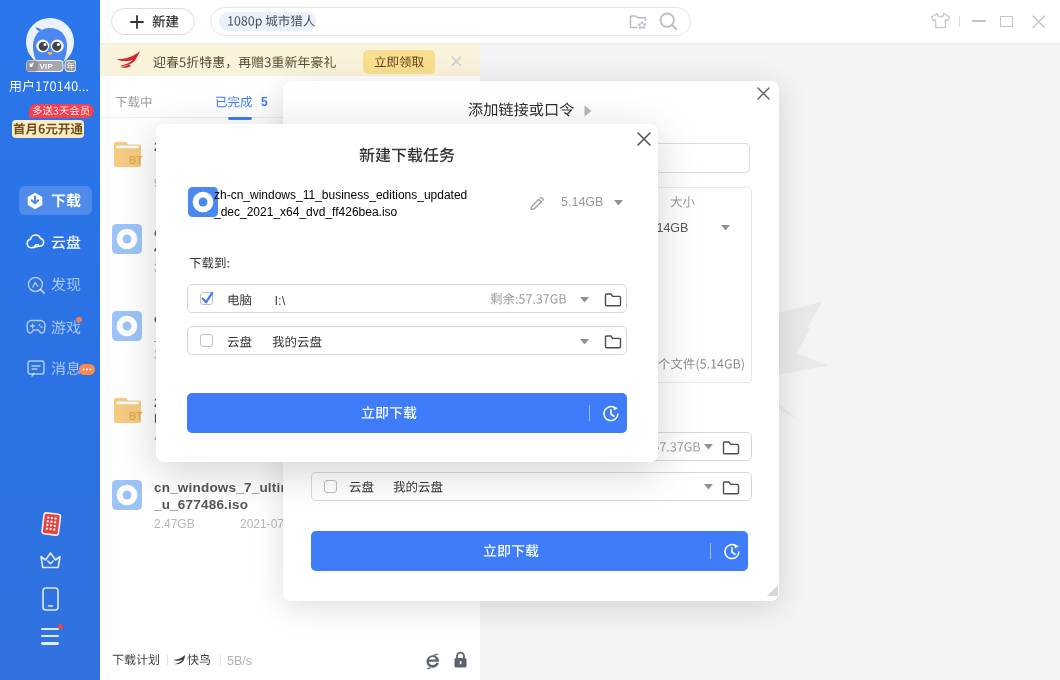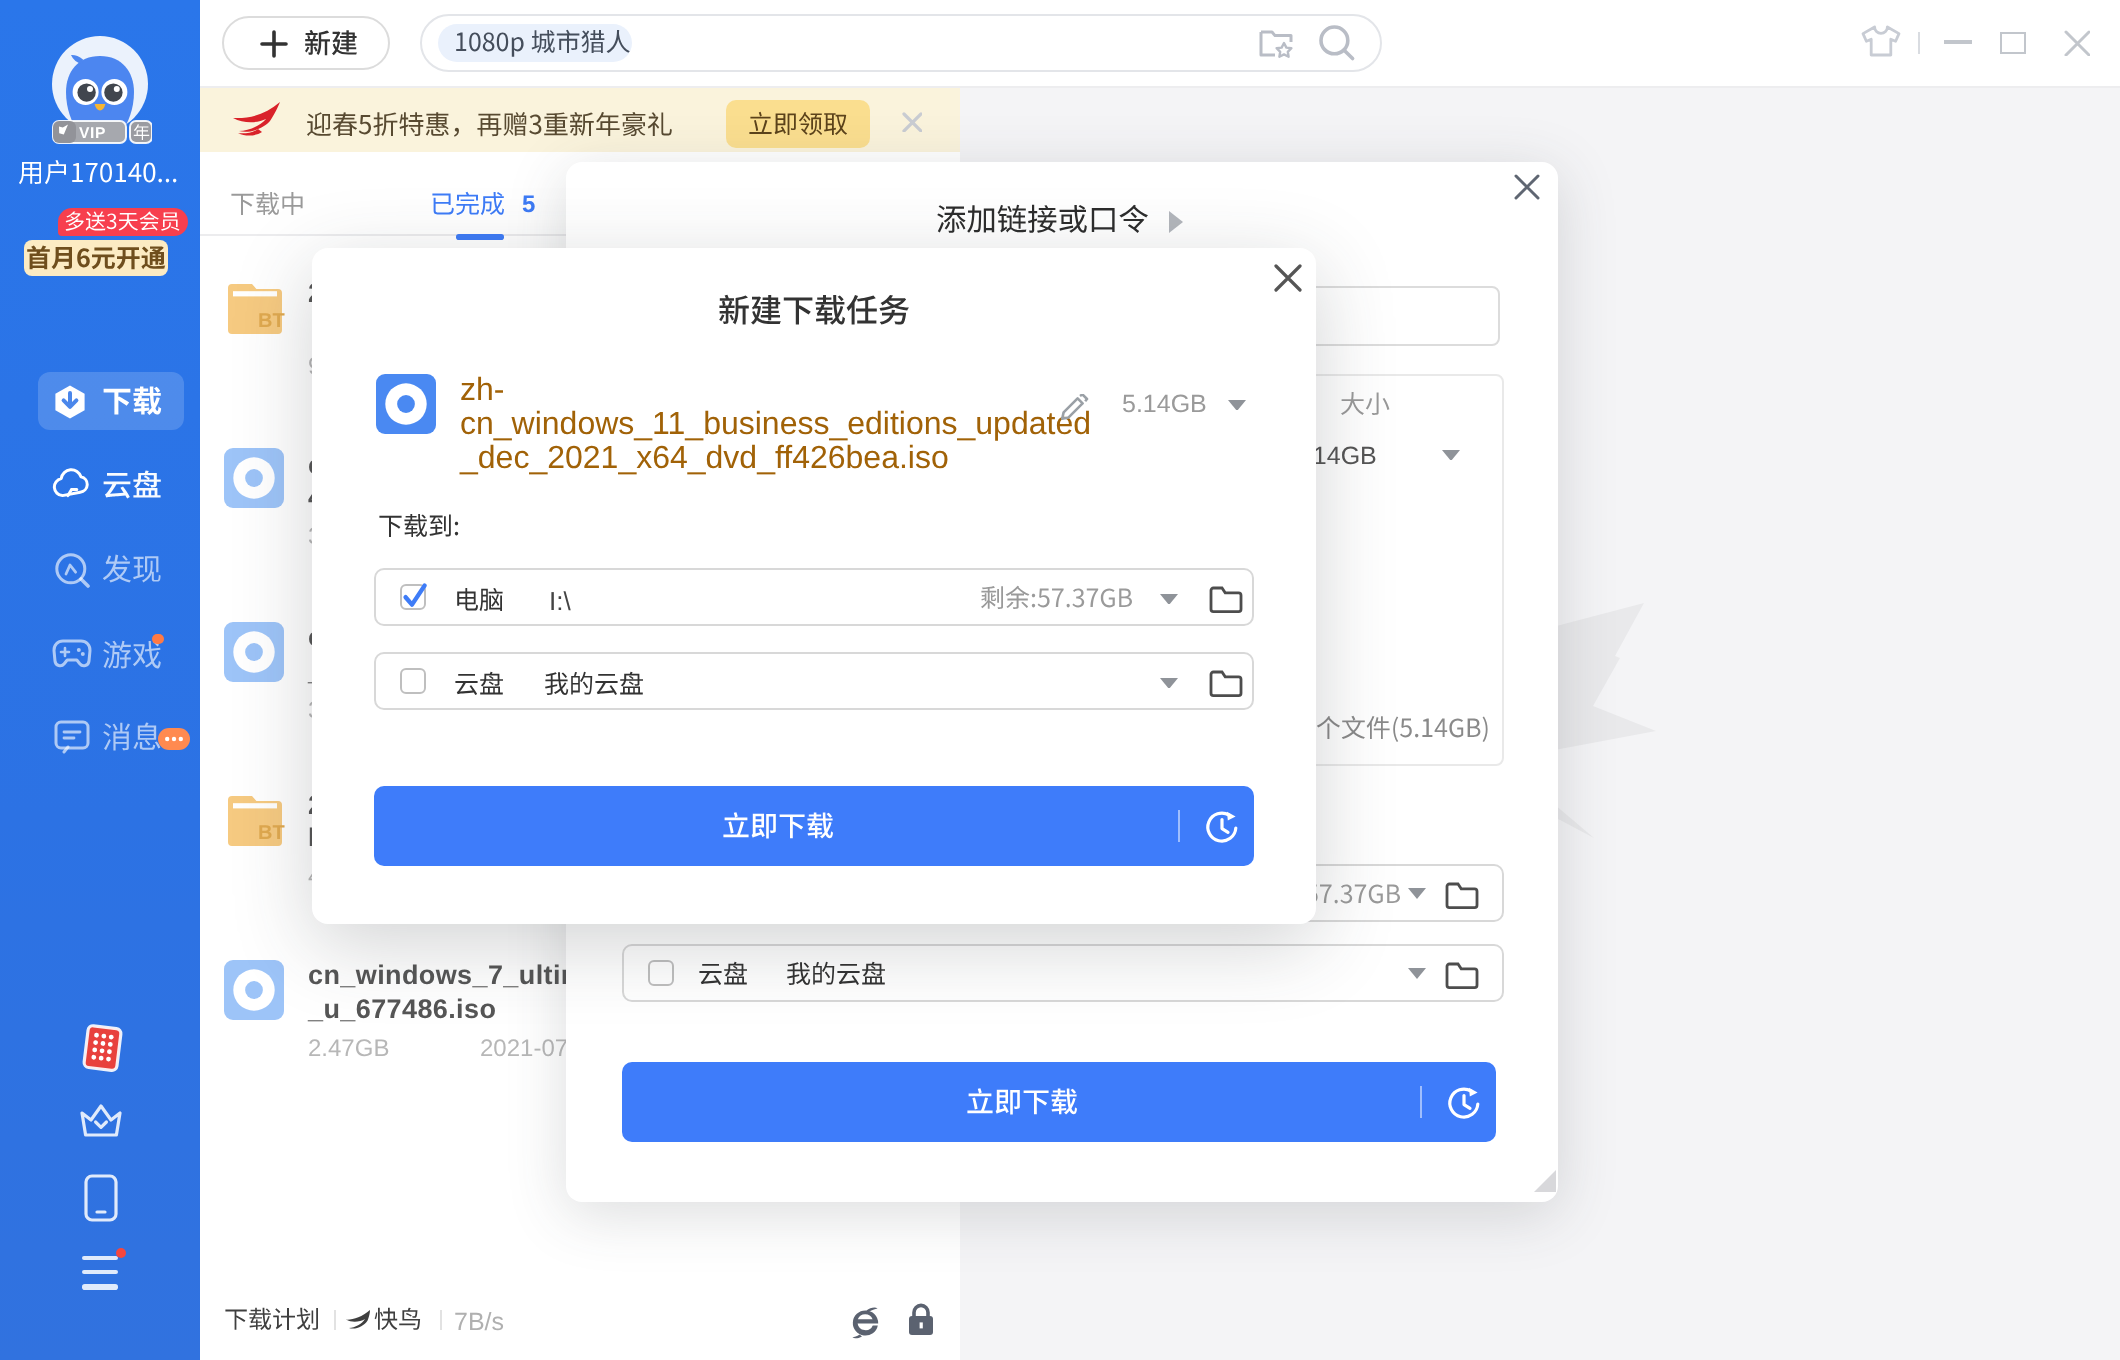--- a/index.html
+++ b/index.html
@@ -223,21 +223,21 @@
     <path transform="translate(0,12.0)" d="M0.7 -9.2V-8.3H5.3V0.9H6.2V-5.4C7.6 -4.7 9.2 -3.7 10.1 -3.0L10.7 -3.8C9.7 -4.5 7.8 -5.6 6.4 -6.3L6.2 -6.1V-8.3H11.4V-9.2Z M20.8 -9.4C21.4 -8.9 22.0 -8.3 22.3 -7.8L23.0 -8.3C22.7 -8.8 22.0 -9.4 21.5 -9.8ZM22.1 -6.0C21.8 -4.9 21.3 -3.8 20.7 -2.8C20.5 -3.8 20.4 -5.1 20.3 -6.6H23.4V-7.4H20.2C20.2 -8.2 20.2 -9.1 20.2 -10.1H19.3C19.3 -9.1 19.3 -8.2 19.4 -7.4H16.4V-8.4H18.5V-9.1H16.4V-10.1H15.6V-9.1H13.3V-8.4H15.6V-7.4H12.6V-6.6H19.4C19.5 -4.7 19.8 -3.0 20.1 -1.7C19.5 -0.9 18.9 -0.2 18.1 0.4C18.3 0.5 18.6 0.8 18.7 1.0C19.4 0.5 19.9 -0.1 20.4 -0.8C20.9 0.3 21.5 0.9 22.3 0.9C23.1 0.9 23.4 0.3 23.6 -1.5C23.3 -1.6 23.0 -1.8 22.8 -2.0C22.8 -0.6 22.7 -0.0 22.4 -0.0C21.8 -0.0 21.4 -0.6 21.1 -1.6C21.8 -2.9 22.4 -4.3 22.9 -5.8ZM12.8 -1.1 12.9 -0.3 16.0 -0.6V0.9H16.8V-0.7L19.0 -0.9V-1.6L16.8 -1.4V-2.6H18.7V-3.3H16.8V-4.3H16.0V-3.3H14.3C14.6 -3.7 14.8 -4.2 15.1 -4.7H19.0V-5.4H15.5C15.6 -5.7 15.7 -6.1 15.9 -6.4L15.0 -6.6C14.8 -6.2 14.7 -5.8 14.5 -5.4H12.8V-4.7H14.2C14.0 -4.3 13.8 -4.0 13.7 -3.8C13.5 -3.5 13.4 -3.3 13.2 -3.2C13.3 -3.0 13.4 -2.6 13.5 -2.4C13.6 -2.5 13.9 -2.6 14.4 -2.6H16.0V-1.4Z M25.6 -9.3C26.3 -8.7 27.2 -7.9 27.5 -7.4L28.2 -8.1C27.7 -8.6 26.9 -9.3 26.2 -9.9ZM24.6 -6.3V-5.4H26.5V-1.1C26.5 -0.6 26.1 -0.2 25.9 -0.1C26.0 0.1 26.3 0.5 26.4 0.7C26.5 0.5 26.9 0.2 29.1 -1.4C29.1 -1.6 28.9 -1.9 28.8 -2.2L27.4 -1.2V-6.3ZM31.5 -10.0V-6.1H28.5V-5.2H31.5V1.0H32.5V-5.2H35.5V-6.1H32.5V-10.0Z M43.8 -8.8V-2.2H44.6V-8.8ZM46.1 -10.0V-0.2C46.1 0.0 46.0 0.1 45.8 0.1C45.6 0.1 44.9 0.1 44.1 0.1C44.2 0.3 44.4 0.7 44.4 0.9C45.5 0.9 46.1 0.9 46.5 0.8C46.8 0.6 47.0 0.4 47.0 -0.2V-10.0ZM39.7 -9.3C40.3 -8.8 41.1 -8.1 41.4 -7.6L42.1 -8.2C41.7 -8.7 40.9 -9.3 40.3 -9.8ZM41.5 -5.7C41.1 -4.7 40.6 -3.8 40.0 -3.0C39.7 -3.8 39.5 -4.9 39.3 -6.0L43.1 -6.4L43.1 -7.3L39.2 -6.8C39.1 -7.9 39.1 -9.0 39.1 -10.1H38.1C38.2 -8.9 38.2 -7.8 38.4 -6.7L36.4 -6.5L36.5 -5.7L38.5 -5.9C38.7 -4.5 38.9 -3.2 39.3 -2.2C38.5 -1.3 37.5 -0.6 36.5 -0.0C36.6 0.2 37.0 0.5 37.1 0.7C38.0 0.2 38.9 -0.5 39.6 -1.3C40.2 0.1 40.9 0.9 41.8 0.9C42.6 0.9 42.9 0.4 43.1 -1.5C42.8 -1.5 42.5 -1.7 42.3 -1.9C42.3 -0.5 42.1 0.0 41.8 0.0C41.3 0.0 40.8 -0.7 40.3 -2.0C41.1 -3.0 41.9 -4.2 42.4 -5.5Z" fill="#3f3f3f"></path>
   </svg>
 <div style="left:166.5px;top:655px;width:1px;height:10px;background:#e2e2e2"></div>
 <svg style="left:172px;top:653.5px" width="14" height="13" viewBox="0 0 14 13">
 <path d="M13 1 C9 4.5 4.5 6 1 5.8 C4 7.5 8 7 10.5 5.5 C9 8 5.5 9.8 2.5 10 C6 11 10 9 11.8 6.2 C12.5 4.5 13 2.5 13 1 Z" fill="#3f3f3f"></path>
 </svg>
 <svg style="position:absolute;left:187.0px;top:652.3px;overflow:visible" width="26.0" height="16.2">
     <path transform="translate(0,12.0)" d="M2.0 -10.1V0.9H2.9V-10.1ZM1.0 -7.8C0.9 -6.8 0.7 -5.5 0.3 -4.7L1.0 -4.4C1.4 -5.3 1.6 -6.7 1.6 -7.7ZM3.0 -7.9C3.3 -7.2 3.7 -6.2 3.9 -5.6L4.5 -6.0C4.4 -6.5 4.0 -7.5 3.6 -8.1ZM9.7 -4.6H7.8C7.8 -5.1 7.9 -5.6 7.9 -6.1V-7.3H9.7ZM7.0 -10.1V-8.2H4.6V-7.3H7.0V-6.1C7.0 -5.6 6.9 -5.1 6.9 -4.6H4.0V-3.7H6.8C6.5 -2.2 5.7 -0.7 3.6 0.3C3.8 0.5 4.1 0.8 4.2 1.0C6.2 -0.1 7.1 -1.6 7.5 -3.1C8.2 -1.2 9.3 0.3 11.0 1.0C11.2 0.7 11.5 0.3 11.7 0.2C10.0 -0.5 8.9 -1.9 8.2 -3.7H11.6V-4.6H10.5V-8.2H7.9V-10.1Z M15.9 -7.0C16.8 -6.6 17.9 -6.0 18.4 -5.7L18.9 -6.3C18.3 -6.6 17.3 -7.2 16.4 -7.5ZM12.6 -2.2V-1.4H20.7V-2.2ZM21.1 -8.9H17.8C18.0 -9.3 18.2 -9.6 18.4 -10.0L17.3 -10.1C17.2 -9.8 17.1 -9.3 16.9 -8.9H14.2V-3.7H22.1C21.9 -1.3 21.7 -0.3 21.4 -0.0C21.3 0.1 21.2 0.1 21.0 0.1C20.8 0.1 20.2 0.1 19.5 0.1C19.7 0.3 19.8 0.6 19.8 0.9C20.4 0.9 21.0 0.9 21.3 0.9C21.7 0.9 22.0 0.8 22.2 0.5C22.6 0.1 22.8 -1.0 23.0 -4.1C23.0 -4.2 23.1 -4.5 23.1 -4.5H15.1V-8.1H20.8C20.7 -6.7 20.6 -6.2 20.4 -6.0C20.3 -5.9 20.2 -5.9 20.0 -5.9C19.9 -5.9 19.5 -5.9 19.1 -5.9C19.2 -5.7 19.3 -5.4 19.3 -5.1C19.8 -5.1 20.2 -5.1 20.4 -5.1C20.7 -5.1 20.9 -5.2 21.1 -5.4C21.4 -5.7 21.6 -6.6 21.7 -8.6C21.7 -8.7 21.8 -8.9 21.8 -8.9Z" fill="#3f3f3f"></path>
   </svg>
 <div style="left:219.5px;top:655px;width:1px;height:10px;background:#e2e2e2"></div>
-<span style="left:227px;top:653.5px;font-size:12.5px;color:#b0b0b0">7B/s</span>
+<span style="left:227px;top:653.5px;font-size:12.5px;color:#b0b0b0">5B/s</span>
 <svg style="left:424px;top:652.5px" width="17" height="17" viewBox="0 0 17 17">
 <path d="M8.7 2.2 a6.3 6.3 0 1 0 6.2 7.5 h-2.5 a4 4 0 0 1-7.6-1 h10.3 a6.3 6.3 0 0 0-6.4-6.5 z M4.9 6.6 a4 4 0 0 1 7.4 0 z" fill="#5B6270"></path>
 <path d="M14.8 1.2 c-1.5-.9-3.8-.2-5.6 1 l1 .8 c1.6-1 3.3-1.5 4.6-1.8z" fill="#5B6270"></path>
 <path d="M2.2 15.8 c1.2.7 3.2.3 4.8-.6 l-1.2-.9 c-1.4.9-2.6 1.3-3.6 1.5z" fill="#5B6270"></path>
 </svg>
 <svg style="left:452.5px;top:651px" width="15" height="18" viewBox="0 0 15 18">
 <path d="M4 7 V5.2 a3.5 3.5 0 0 1 7 0 V7" fill="none" stroke="#5B6270" stroke-width="1.8"></path>
 <rect x="1.5" y="7" width="12" height="9.5" rx="1.5" fill="#5B6270"></rect>
 <rect x="6.8" y="10.2" width="1.6" height="3" fill="#fff"></rect>
 </svg>
@@ -313,21 +313,21 @@
     <path d="M1 1 L13 13 M13 1 L1 13" stroke="#555" stroke-width="1.6" stroke-linecap="round"></path>
   </svg>
 <svg style="position:absolute;left:359.0px;top:145.3px;overflow:visible" width="98.0" height="21.6">
     <path transform="translate(0,16.0)" d="M5.7 -3.3C6.2 -2.5 6.8 -1.4 7.0 -0.8L8.0 -1.4C7.8 -2.0 7.2 -3.0 6.7 -3.8ZM2.0 -3.7C1.7 -2.8 1.2 -1.8 0.6 -1.1C0.8 -1.0 1.3 -0.6 1.6 -0.4C2.2 -1.1 2.8 -2.3 3.2 -3.4ZM8.8 -12.0V-6.4C8.8 -4.3 8.7 -1.6 7.4 0.3C7.7 0.4 8.3 0.9 8.6 1.2C10.0 -0.9 10.2 -4.1 10.2 -6.4V-6.8H12.3V1.3H13.8V-6.8H15.4V-8.2H10.2V-11.0C11.9 -11.2 13.6 -11.6 15.0 -12.2L13.8 -13.3C12.6 -12.8 10.6 -12.3 8.8 -12.0ZM3.3 -13.2C3.5 -12.8 3.7 -12.3 3.9 -11.9H0.9V-10.6H8.0V-11.9H5.4C5.2 -12.4 4.9 -13.1 4.7 -13.6ZM5.9 -10.6C5.7 -9.9 5.3 -8.9 5.1 -8.3H2.8L3.7 -8.5C3.7 -9.1 3.4 -9.9 3.1 -10.6L1.9 -10.3C2.2 -9.6 2.4 -8.8 2.4 -8.3H0.7V-7.0H3.9V-5.5H0.8V-4.2H3.9V-0.4C3.9 -0.3 3.8 -0.2 3.6 -0.2C3.5 -0.2 3.0 -0.2 2.4 -0.2C2.6 0.1 2.8 0.7 2.9 1.0C3.7 1.0 4.3 1.0 4.7 0.8C5.1 0.6 5.2 0.2 5.2 -0.4V-4.2H8.1V-5.5H5.2V-7.0H8.3V-8.3H6.4C6.7 -8.9 7.0 -9.6 7.2 -10.3Z M22.3 -12.2V-11.0H25.1V-10.0H21.3V-8.9H25.1V-7.8H22.2V-6.7H25.1V-5.6H22.0V-4.5H25.1V-3.5H21.4V-2.3H25.1V-0.9H26.6V-2.3H31.0V-3.5H26.6V-4.5H30.4V-5.6H26.6V-6.7H30.1V-8.9H31.1V-10.0H30.1V-12.2H26.6V-13.5H25.1V-12.2ZM26.6 -8.9H28.8V-7.8H26.6ZM26.6 -10.0V-11.0H28.8V-10.0ZM17.5 -6.1C17.5 -6.3 17.9 -6.5 18.2 -6.7H20.0C19.8 -5.4 19.5 -4.3 19.2 -3.3C18.8 -3.9 18.5 -4.7 18.2 -5.5L17.1 -5.1C17.5 -3.8 18.0 -2.8 18.5 -2.0C18.0 -1.0 17.3 -0.2 16.5 0.4C16.8 0.5 17.4 1.1 17.6 1.3C18.3 0.8 19.0 0.0 19.5 -0.9C21.2 0.6 23.5 1.0 26.3 1.0H30.9C31.0 0.6 31.2 -0.1 31.5 -0.4C30.5 -0.4 27.1 -0.4 26.3 -0.4C23.8 -0.4 21.6 -0.7 20.1 -2.1C20.8 -3.6 21.2 -5.5 21.5 -7.8L20.6 -8.0L20.3 -8.0H19.3C20.1 -9.2 20.8 -10.7 21.5 -12.2L20.6 -12.8L20.1 -12.6H17.0V-11.2H19.6C18.9 -9.9 18.2 -8.7 18.0 -8.3C17.6 -7.7 17.2 -7.3 16.9 -7.2C17.1 -6.9 17.4 -6.4 17.5 -6.1Z M32.9 -12.3V-10.8H38.9V1.3H40.5V-6.8C42.2 -5.8 44.2 -4.6 45.3 -3.7L46.4 -5.1C45.1 -6.1 42.6 -7.5 40.8 -8.4L40.5 -8.1V-10.8H47.2V-12.3Z M59.8 -12.6C60.5 -11.9 61.3 -11.0 61.7 -10.4L62.8 -11.2C62.4 -11.8 61.6 -12.7 60.9 -13.2ZM49.0 -1.6 49.1 -0.2 53.2 -0.6V1.3H54.6V-0.8L57.3 -1.0V-2.3L54.6 -2.0V-3.3H57.0V-4.5H54.6V-5.7H53.2V-4.5H51.2C51.6 -5.0 51.9 -5.6 52.2 -6.1H57.2V-7.3H52.8C53.0 -7.7 53.1 -8.0 53.3 -8.4L52.0 -8.8H57.8C57.9 -6.2 58.2 -4.0 58.7 -2.3C57.9 -1.2 57.0 -0.3 56.0 0.4C56.4 0.6 56.9 1.1 57.1 1.4C57.9 0.8 58.6 0.1 59.2 -0.7C59.8 0.5 60.6 1.2 61.6 1.2C62.8 1.2 63.2 0.5 63.5 -1.9C63.1 -2.1 62.6 -2.4 62.3 -2.7C62.2 -0.9 62.1 -0.3 61.7 -0.3C61.1 -0.3 60.6 -0.9 60.2 -2.1C61.3 -3.7 62.1 -5.6 62.6 -7.6L61.3 -8.0C60.9 -6.6 60.4 -5.2 59.8 -4.0C59.5 -5.4 59.3 -7.0 59.2 -8.8H63.2V-10.0H59.2C59.1 -11.1 59.1 -12.3 59.1 -13.5H57.6C57.6 -12.3 57.6 -11.1 57.7 -10.0H54.0V-11.1H56.7V-12.3H54.0V-13.5H52.5V-12.3H49.6V-11.1H52.5V-10.0H48.8V-8.8H51.8C51.6 -8.3 51.5 -7.8 51.2 -7.3H49.0V-6.1H50.7C50.4 -5.7 50.3 -5.3 50.1 -5.2C49.9 -4.7 49.6 -4.4 49.4 -4.4C49.5 -4.0 49.7 -3.3 49.8 -3.0C50.0 -3.2 50.5 -3.3 51.1 -3.3H53.2V-1.9Z M69.6 -0.7V0.8H79.2V-0.7H75.1V-5.3H79.4V-6.7H75.1V-10.9C76.5 -11.2 77.8 -11.5 78.9 -11.9L77.7 -13.2C75.8 -12.5 72.4 -11.8 69.5 -11.5C69.6 -11.1 69.9 -10.5 69.9 -10.2C71.1 -10.3 72.3 -10.5 73.6 -10.7V-6.7H69.0V-5.3H73.6V-0.7ZM68.5 -13.5C67.6 -11.0 66.0 -8.6 64.3 -7.1C64.6 -6.7 65.0 -5.9 65.2 -5.5C65.8 -6.1 66.3 -6.7 66.8 -7.4V1.3H68.3V-9.6C69.0 -10.7 69.6 -11.9 70.0 -13.0Z M86.9 -6.1C86.9 -5.5 86.8 -5.0 86.7 -4.6H82.0V-3.3H86.1C85.2 -1.5 83.5 -0.5 80.9 0.0C81.1 0.4 81.6 1.0 81.7 1.3C84.8 0.5 86.7 -0.8 87.8 -3.3H92.4C92.1 -1.4 91.8 -0.5 91.5 -0.3C91.3 -0.1 91.1 -0.1 90.7 -0.1C90.3 -0.1 89.2 -0.1 88.2 -0.2C88.4 0.2 88.7 0.7 88.7 1.1C89.7 1.2 90.7 1.2 91.2 1.2C91.8 1.1 92.3 1.0 92.7 0.7C93.2 0.1 93.6 -1.1 94.0 -4.0C94.0 -4.2 94.0 -4.6 94.0 -4.6H88.2C88.3 -5.0 88.4 -5.5 88.5 -6.0ZM91.7 -10.6C90.7 -9.8 89.5 -9.1 88.1 -8.6C86.9 -9.1 85.9 -9.7 85.3 -10.5L85.4 -10.6ZM86.0 -13.5C85.1 -12.1 83.6 -10.6 81.3 -9.5C81.6 -9.2 82.0 -8.7 82.2 -8.3C83.0 -8.7 83.7 -9.2 84.3 -9.6C84.9 -9.0 85.6 -8.4 86.4 -8.0C84.6 -7.5 82.6 -7.2 80.7 -7.0C80.9 -6.6 81.2 -6.0 81.3 -5.6C83.6 -5.9 86.0 -6.4 88.1 -7.2C89.9 -6.4 92.1 -6.0 94.6 -5.8C94.8 -6.2 95.1 -6.8 95.5 -7.2C93.4 -7.3 91.5 -7.5 89.9 -8.0C91.6 -8.8 93.1 -9.9 94.1 -11.4L93.1 -12.0L92.9 -11.9H86.6C87.0 -12.3 87.2 -12.8 87.5 -13.2Z" fill="#333"></path>
   </svg>
 <svg style="position:absolute;left:188px;top:187px" width="30" height="30">
     <rect width="30" height="30" rx="4.5" fill="#4A89F2"></rect>
     <circle cx="15.0" cy="15.0" r="10.35" fill="#fff"></circle>
     <circle cx="15.0" cy="15.0" r="4.4399999999999995" fill="#4A89F2"></circle>
   </svg>
-<div style="left:230px;top:187px;width:305px;font-size:16px;color:#a16207;line-height:17px">zh-cn_windows_11_business_editions_updated<br>_dec_2021_x64_dvd_ff426bea.iso</div>
+<div style="left:214px;top:187px;width:305px;font-size:12px;color:#000000;line-height:17px">zh-cn_windows_11_business_editions_updated<br>_dec_2021_x64_dvd_ff426bea.iso</div>
 <svg style="left:529px;top:197px" width="16" height="14" viewBox="0 0 16 14">
 <path d="M9.8 2.2 l2.5 2.5 -7 7 -3.2.7 .7-3.2 z M11 1 l1.2-.8 2.3 2.3 -.9 1.1" fill="none" stroke="#9aa0a6" stroke-width="1.3" stroke-linejoin="round"></path>
 </svg>
 <span style="left:561px;top:194.5px;font-size:12.5px;color:#9a9a9a">5.14GB</span>
 <svg style="position:absolute;left:614px;top:199.5px" width="9" height="5.5">
     <polygon points="0,0 9,0 4.5,5.5" fill="#8f9399"></polygon>
   </svg>
 <svg style="position:absolute;left:188.5px;top:254.5px;overflow:visible" width="43.0" height="16.9">
     <path transform="translate(0,12.5)" d="M0.7 -9.6V-8.6H5.5V1.0H6.5V-5.6C7.9 -4.9 9.6 -3.8 10.5 -3.1L11.2 -4.0C10.2 -4.7 8.2 -5.9 6.7 -6.6L6.5 -6.4V-8.6H11.8V-9.6Z M21.7 -9.8C22.3 -9.3 22.9 -8.6 23.2 -8.2L23.9 -8.7C23.6 -9.1 23.0 -9.8 22.4 -10.2ZM23.0 -6.3C22.7 -5.1 22.2 -3.9 21.6 -2.9C21.4 -4.0 21.2 -5.4 21.1 -6.9H24.4V-7.7H21.1C21.0 -8.6 21.0 -9.5 21.0 -10.5H20.1C20.1 -9.5 20.1 -8.6 20.2 -7.7H17.1V-8.8H19.3V-9.5H17.1V-10.5H16.2V-9.5H13.8V-8.8H16.2V-7.7H13.2V-6.9H20.2C20.3 -4.9 20.6 -3.2 21.0 -1.8C20.3 -0.9 19.6 -0.2 18.8 0.4C19.1 0.6 19.3 0.8 19.5 1.0C20.2 0.5 20.8 -0.1 21.3 -0.8C21.8 0.3 22.4 0.9 23.2 0.9C24.1 0.9 24.4 0.3 24.5 -1.6C24.3 -1.6 24.0 -1.8 23.8 -2.0C23.7 -0.6 23.6 -0.0 23.3 -0.0C22.8 -0.0 22.3 -0.6 21.9 -1.7C22.8 -3.0 23.4 -4.5 23.8 -6.0ZM13.3 -1.2 13.4 -0.3 16.7 -0.6V1.0H17.5V-0.7L19.8 -0.9V-1.7L17.5 -1.5V-2.7H19.5V-3.5H17.5V-4.5H16.7V-3.5H14.9C15.2 -3.9 15.5 -4.4 15.7 -4.9H19.8V-5.7H16.1C16.2 -6.0 16.4 -6.3 16.5 -6.6L15.6 -6.9C15.5 -6.5 15.3 -6.1 15.1 -5.7H13.4V-4.9H14.8C14.6 -4.5 14.4 -4.1 14.3 -4.0C14.1 -3.7 13.9 -3.4 13.7 -3.4C13.8 -3.1 14.0 -2.7 14.0 -2.5C14.1 -2.6 14.5 -2.7 15.0 -2.7H16.7V-1.4Z M33.0 -9.4V-1.9H33.9V-9.4ZM35.5 -10.3V-0.5C35.5 -0.2 35.4 -0.2 35.2 -0.2C35.0 -0.2 34.3 -0.2 33.6 -0.2C33.7 0.1 33.9 0.5 33.9 0.7C34.8 0.7 35.5 0.7 35.9 0.6C36.3 0.4 36.4 0.1 36.4 -0.5V-10.3ZM25.8 -0.5 26.0 0.4C27.6 0.1 30.0 -0.4 32.2 -0.8L32.2 -1.7L29.6 -1.2V-3.1H32.1V-4.0H29.6V-5.3H28.7V-4.0H26.2V-3.1H28.7V-1.0ZM26.5 -5.5C26.8 -5.6 27.2 -5.7 31.2 -6.1C31.3 -5.8 31.5 -5.5 31.6 -5.3L32.3 -5.8C31.9 -6.5 31.1 -7.6 30.4 -8.4L29.7 -8.0C30.1 -7.7 30.4 -7.2 30.7 -6.8L27.5 -6.5C28.0 -7.2 28.5 -8.0 28.9 -8.8H32.3V-9.7H25.9V-8.8H27.9C27.5 -8.0 27.0 -7.2 26.8 -6.9C26.6 -6.6 26.4 -6.4 26.2 -6.4C26.3 -6.1 26.4 -5.7 26.5 -5.5Z M39.2 -4.9C39.7 -4.9 40.1 -5.2 40.1 -5.8C40.1 -6.3 39.7 -6.6 39.2 -6.6C38.8 -6.6 38.4 -6.3 38.4 -5.8C38.4 -5.2 38.8 -4.9 39.2 -4.9ZM39.2 0.2C39.7 0.2 40.1 -0.2 40.1 -0.7C40.1 -1.2 39.7 -1.6 39.2 -1.6C38.8 -1.6 38.4 -1.2 38.4 -0.7C38.4 -0.2 38.8 0.2 39.2 0.2Z" fill="#333"></path>
   </svg>

